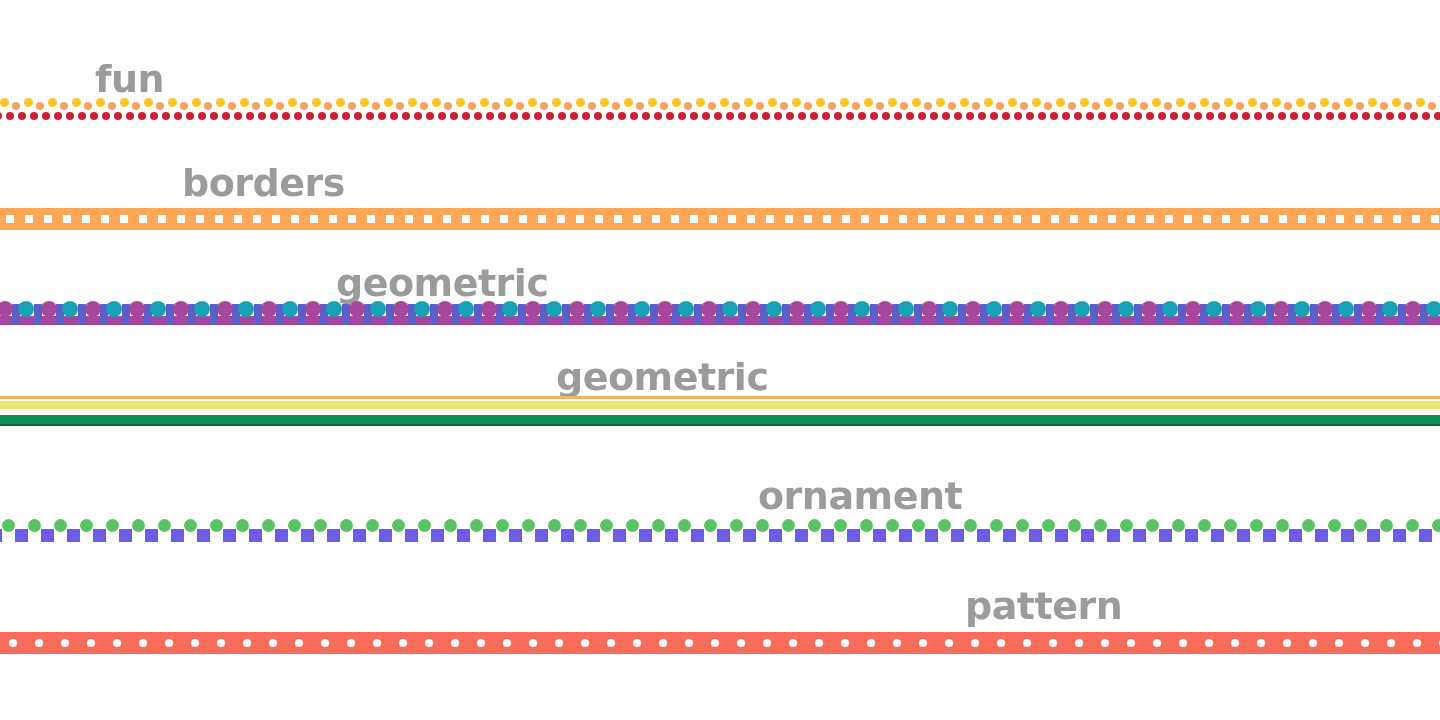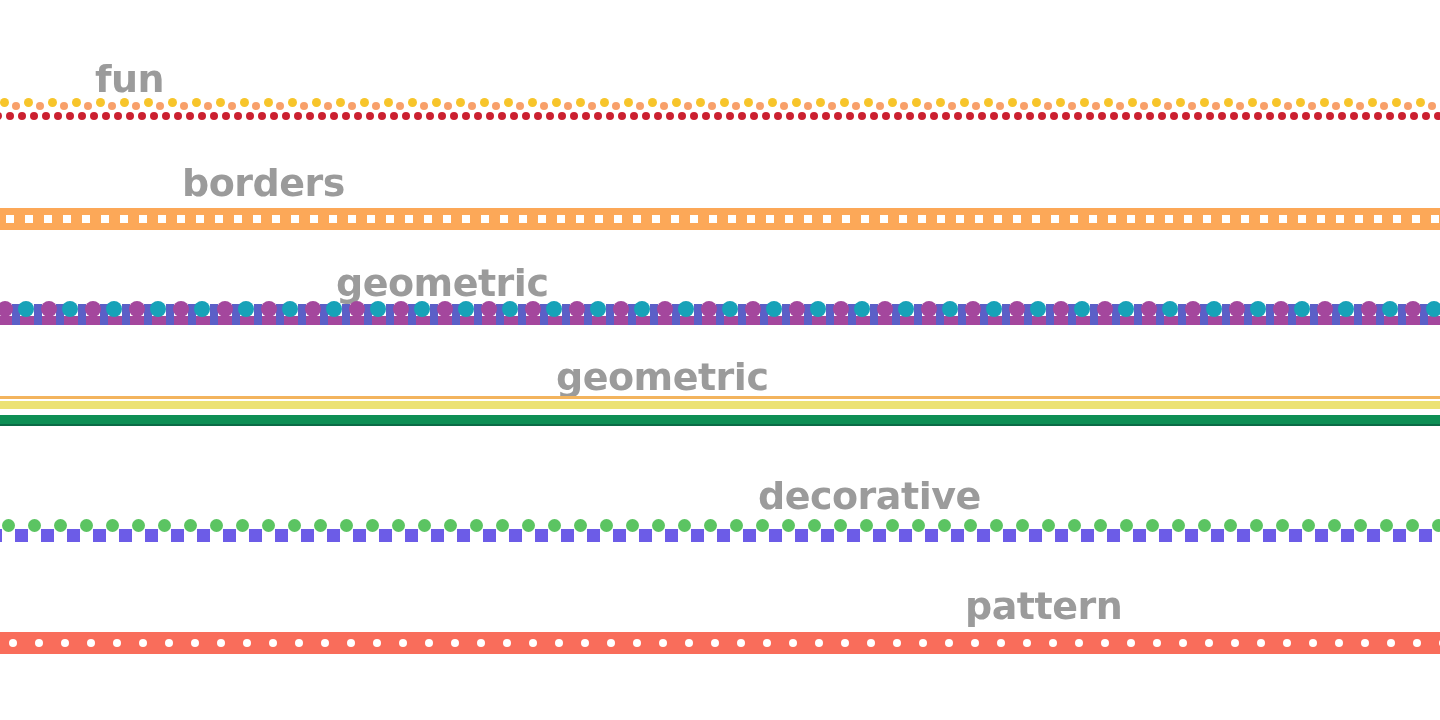--- a/index.html
+++ b/index.html
@@ -733,21 +733,21 @@
         <div class="stripe" style="top: 0px; height: 3px; background: rgb(243, 180, 93);"></div>
         <div class="stripe" style="top: 3px; height: 2px; background: rgb(255, 255, 255);"></div>
         <div class="stripe" style="top: 5px; height: 8px; background: rgb(236, 226, 116);"></div>
         <div class="stripe" style="top: 13px; height: 6px; background: rgb(255, 255, 255);"></div>
         <div class="stripe" style="top: 19px; height: 9px; background: rgb(14, 143, 85);"></div>
         <div class="stripe" style="top: 28px; height: 2px; background: rgb(11, 107, 70);"></div>
       </div>
   </div>
 
   <div class="section">
-    <div class="label" style="left:758px; top:477px;">decorative</div>
+    <div class="label" style="left:758px; top:477px;">ornament</div>
     <div class="band b5" id="band-geometric" style="top:519px;">
         <div class="g-circ" style="left: 2px;"></div>
         <div class="g-sq" style="left: -11px;"></div>
         <div class="g-circ" style="left: 28px;"></div>
         <div class="g-sq" style="left: 15px;"></div>
         <div class="g-circ" style="left: 54px;"></div>
         <div class="g-sq" style="left: 41px;"></div>
         <div class="g-circ" style="left: 80px;"></div>
         <div class="g-sq" style="left: 67px;"></div>
         <div class="g-circ" style="left: 106px;"></div>

